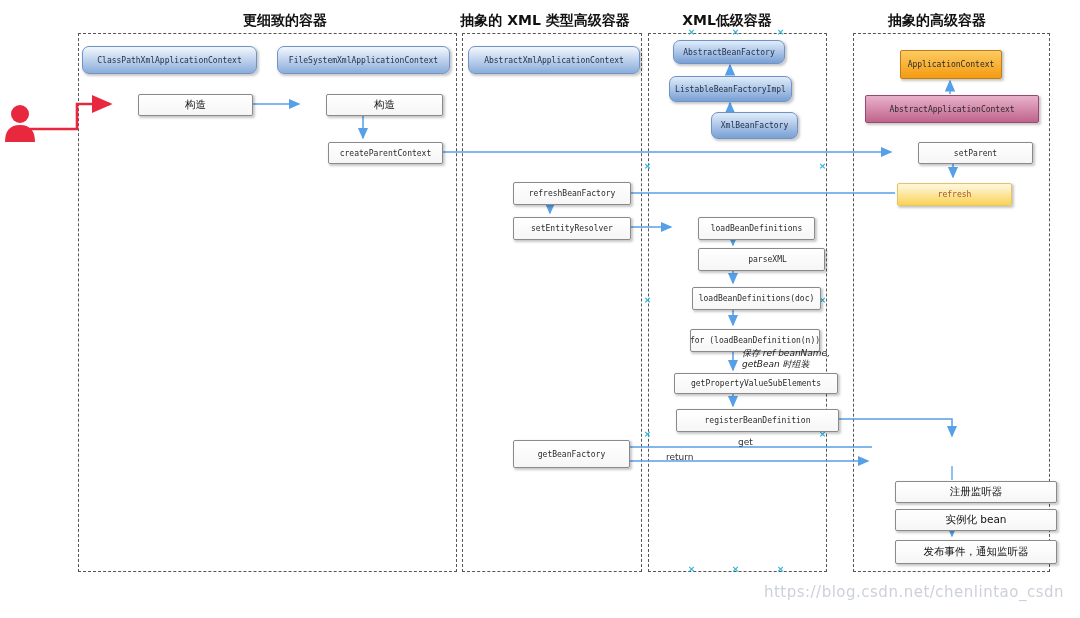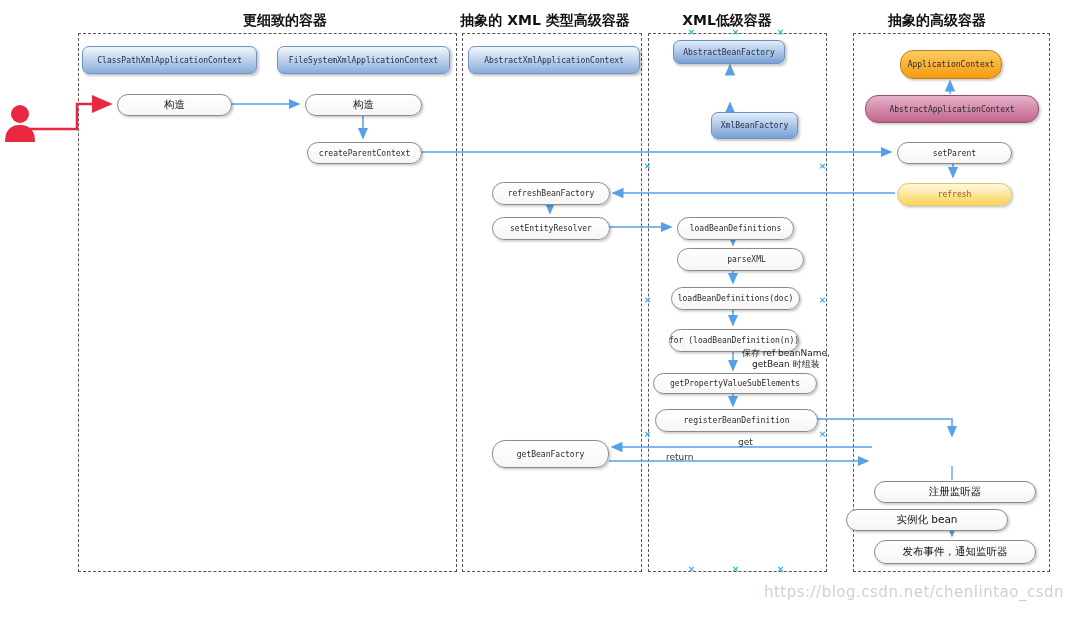--- a/index.html
+++ b/index.html
@@ -2,31 +2,31 @@
 <html><head>
 <meta charset="utf-8">
 <style>
   html,body{margin:0;padding:0;background:#ffffff;}
   #canvas{position:relative;width:1080px;height:618px;background:#fff;overflow:hidden;
           font-family:"DejaVu Sans","Liberation Sans",sans-serif;}
   .panel{position:absolute;border:1.3px dashed #555;background:transparent;border-radius:1px;}
   .lane-title{position:absolute;transform:translateX(-50%);font-weight:bold;font-size:14px;color:#111;
               white-space:nowrap;}
   .node{position:absolute;display:flex;align-items:center;justify-content:center;text-align:center;
-        border-radius:13px;white-space:nowrap;box-shadow:1.5px 1.5px 2.5px rgba(0,0,0,0.22);}
+        border-radius:2px;white-space:nowrap;box-shadow:1.5px 1.5px 2.5px rgba(0,0,0,0.22);}
   .mono{font-family:"DejaVu Sans Mono","Liberation Mono",monospace;font-size:8px;color:#2a2a2a;}
   .cjk{font-size:10.5px;color:#111;}
-  .white{background:linear-gradient(#ffffff,#f6f6f6);border:1px solid #8a8a8a;}
+  .white{background:linear-gradient(#ffffff,#f6f6f6);border:1px solid #8a8a8a;margin-left:21px;}
   .blue{background:linear-gradient(#eef4fc 5%,#8fb0dc 95%);border:1px solid #6e93c4;color:#1f2d45;border-radius:7px;}
   .blue.deep{background:linear-gradient(#dce9f8 5%,#7da3d6 95%);}
   .orange{background:linear-gradient(#fcc95e 5%,#f59d14 95%);border:1px solid #bf7d18;}
   .pink{background:linear-gradient(#e7aec8 5%,#c2688f 95%);border:1px solid #99496d;}
   .yellow{background:linear-gradient(#fdf6d5 10%,#fbd45c 95%);border:1px solid #e4c468;color:#a8542a;}
   .flow-label{position:absolute;font-size:9px;color:#333;white-space:nowrap;}
-  .note{position:absolute;font-size:9px;color:#222;white-space:nowrap;line-height:11px;text-align:center;}
+  .note{position:absolute;font-size:9px;color:#222;white-space:nowrap;line-height:11px;text-align:left;font-style:italic;}
   .cp{position:absolute;color:#27b5dc;font-size:9px;font-weight:bold;line-height:9px;width:9px;height:9px;
       text-align:center;}
   #watermark{position:absolute;right:16px;top:583px;font-size:15px;color:#ccd1d9;letter-spacing:0.5px;}
   svg.overlay{position:absolute;left:0;top:0;pointer-events:none;}
 </style>
 </head>
 <body>
 
 <div id="canvas">
 
@@ -103,39 +103,40 @@
   <div class="node white cjk" style="left:117px;top:94px;width:113px;height:20px;">构造</div>
   <div class="node white cjk" style="left:305px;top:94px;width:115px;height:20px;">构造</div>
   <div class="node white mono" style="left:307px;top:142px;width:113px;height:20px;">createParentContext</div>
 
   <div class="node blue mono" style="left:468px;top:46px;width:170px;height:26px;">AbstractXmlApplicationContext</div>
   <div class="node white mono" style="left:492px;top:217px;width:116px;height:21px;">setEntityResolver</div>
   <div class="node white mono" style="left:492px;top:182px;width:116px;height:21px;">refreshBeanFactory</div>
   <div class="node white mono" style="left:492px;top:440px;width:115px;height:26px;">getBeanFactory</div>
 
   <div class="node blue deep mono" style="left:673px;top:40px;width:110px;height:22px;">AbstractBeanFactory</div>
+  <div class="node blue deep mono" style="left:669px;top:76px;width:121px;height:24px;">ListableBeanFactoryImpl</div>
   <div class="node blue deep mono" style="left:686px;top:112px;width:85px;height:25px;margin-left:25px;">XmlBeanFactory</div>
   <div class="node white mono" style="left:677px;top:217px;width:115px;height:21px;">loadBeanDefinitions</div>
   <div class="node white mono" style="left:677px;top:248px;width:113px;height:21px;padding-left:12px;">parseXML</div>
   <div class="node white mono" style="left:671px;top:287px;width:127px;height:21px;">loadBeanDefinitions(doc)</div>
   <div class="node white mono" style="left:669px;top:329px;width:128px;height:21px;">for (loadBeanDefinition(n))</div>
   <div class="node white mono" style="left:653px;top:373px;width:162px;height:19px;">getPropertyValueSubElements</div>
   <div class="node white mono" style="left:655px;top:409px;width:161px;height:21px;">registerBeanDefinition</div>
 
   <div class="note" style="left:742px;top:348px;">
     <div>保存 ref beanName,</div>
     <div>getBean 时组装</div>
   </div>
 
   <div class="node orange mono" style="left:900px;top:50px;width:100px;height:27px;">ApplicationContext</div>
   <div class="node pink mono" style="left:865px;top:95px;width:172px;height:26px;">AbstractApplicationContext</div>
   <div class="node white mono" style="left:897px;top:142px;width:113px;height:20px;">setParent</div>
   <div class="node yellow mono" style="left:897px;top:183px;width:113px;height:21px;">refresh</div>
   <div class="node white cjk" style="left:874px;top:481px;width:160px;height:20px;">注册监听器</div>
-  <div class="node white cjk" style="left:846px;top:509px;width:160px;height:20px;">实例化 bean</div>
+  <div class="node white cjk" style="left:874px;top:509px;width:160px;height:20px;">实例化 bean</div>
   <div class="node white cjk" style="left:874px;top:540px;width:160px;height:22px;">发布事件，通知监听器</div>
 
   <div class="flow-label" style="left:738px;top:437px;">get</div>
   <div class="flow-label" style="left:666px;top:452px;">return</div>
 
   <div id="watermark">https://blog.csdn.net/chenlintao_csdn</div>
 
 </div>
 
 </body></html>

